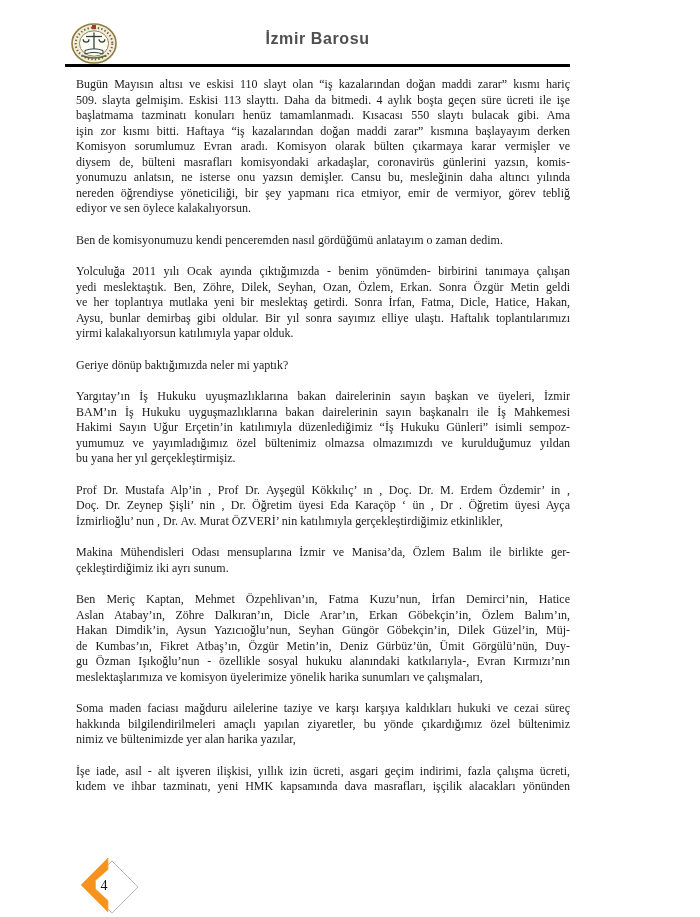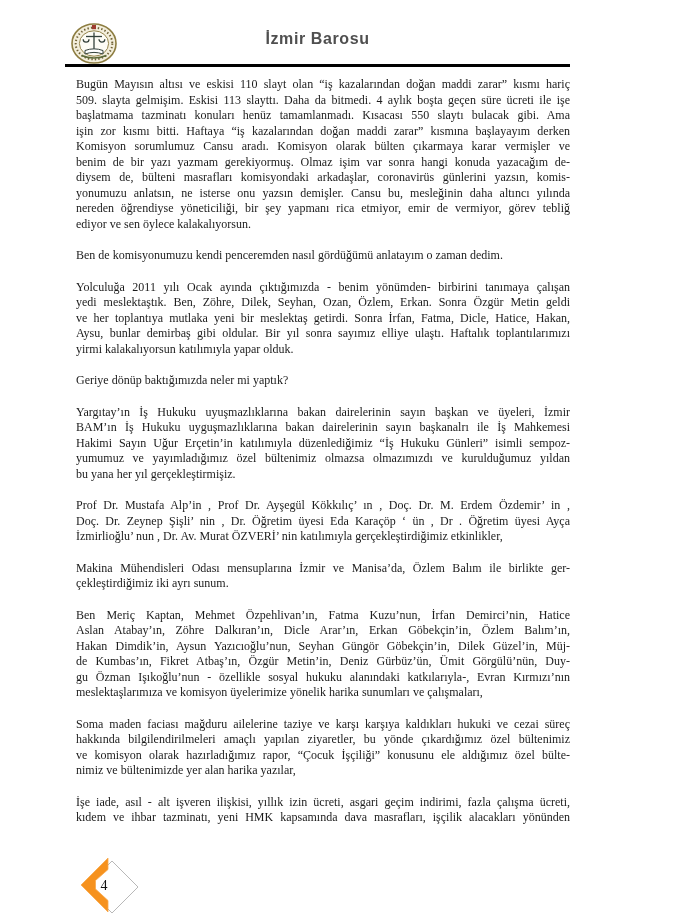--- a/index.html
+++ b/index.html
@@ -56,22 +56,21 @@
   </div>
 
   <div class="header-rule"></div>
 
   <div class="body-text">
       <div class="paragraph">
         <div class="line fill">Bugün Mayısın altısı ve eskisi 110 slayt olan “iş kazalarından doğan maddi zarar”  kısmı hariç</div>
         <div class="line fill">509. slayta gelmişim. Eskisi 113 slayttı. Daha da bitmedi. 4 aylık boşta geçen süre ücreti ile işe</div>
         <div class="line fill">başlatmama tazminatı konuları henüz tamamlanmadı. Kısacası 550 slaytı bulacak gibi. Ama</div>
         <div class="line fill">işin zor kısmı bitti. Haftaya “iş kazalarından doğan maddi zarar” kısmına başlayayım derken</div>
-        <div class="line fill">Komisyon sorumlumuz Cansu aradı. Komisyon olarak bülten çıkarmaya karar vermişler ve</div>
-        <div class="line fill">benim de bir yazı yazmam gerekiyormuş. Olmaz işim var sonra hangi konuda yazacağım de-</div>
+        <div class="line fill">Komisyon sorumlumuz Evran aradı. Komisyon olarak bülten çıkarmaya karar vermişler ve</div>
         <div class="line fill">diysem de, bülteni masrafları  komisyondaki arkadaşlar, coronavirüs günlerini yazsın, komis-</div>
         <div class="line fill">yonumuzu anlatsın, ne isterse onu yazsın demişler. Cansu bu, mesleğinin daha altıncı yılında</div>
         <div class="line fill">nereden öğrendiyse yöneticiliği, bir şey yapmanı rica etmiyor, emir de vermiyor, görev tebliğ</div>
         <div class="line">ediyor ve sen öylece kalakalıyorsun.</div>
       </div>
       <div class="paragraph">
         <div class="line">Ben de komisyonumuzu kendi penceremden nasıl gördüğümü anlatayım o zaman dedim.</div>
       </div>
       <div class="paragraph">
         <div class="line fill">Yolculuğa 2011 yılı Ocak ayında çıktığımızda - benim yönümden-  birbirini tanımaya çalışan</div>
@@ -103,21 +102,20 @@
         <div class="line fill">Ben Meriç Kaptan, Mehmet Özpehlivan’ın,  Fatma Kuzu’nun,  İrfan Demirci’nin,  Hatice</div>
         <div class="line fill">Aslan Atabay’ın,  Zöhre Dalkıran’ın,  Dicle Arar’ın,  Erkan Göbekçin’in,  Özlem Balım’ın,</div>
         <div class="line fill">Hakan Dimdik’in, Aysun Yazıcıoğlu’nun, Seyhan Güngör Göbekçin’in, Dilek Güzel’in,  Müj-</div>
         <div class="line fill">de Kumbas’ın, Fikret Atbaş’ın, Özgür Metin’in, Deniz Gürbüz’ün, Ümit Görgülü’nün, Duy-</div>
         <div class="line fill">gu Özman Işıkoğlu’nun - özellikle sosyal hukuku alanındaki katkılarıyla-, Evran Kırmızı’nın</div>
         <div class="line">meslektaşlarımıza ve komisyon üyelerimize yönelik harika sunumları ve çalışmaları,</div>
       </div>
       <div class="paragraph">
         <div class="line fill">Soma maden faciası mağduru ailelerine taziye ve  karşı karşıya kaldıkları hukuki ve cezai süreç</div>
         <div class="line fill">hakkında bilgilendirilmeleri amaçlı yapılan ziyaretler, bu yönde çıkardığımız özel bültenimiz</div>
-        <div class="line fill">ve komisyon olarak hazırladığımız rapor, “Çocuk İşçiliği” konusunu ele aldığımız özel bülte-</div>
         <div class="line">nimiz ve bültenimizde yer alan harika yazılar,</div>
       </div>
       <div class="paragraph">
         <div class="line fill">İşe iade, asıl  -  alt işveren ilişkisi, yıllık izin ücreti, asgari geçim indirimi, fazla çalışma ücreti,</div>
         <div class="line fill">kıdem ve ihbar tazminatı, yeni HMK kapsamında dava masrafları, işçilik alacakları yönünden</div>
       </div>
     </div>
 
   <span class="footer-diamond">
     <svg width="60" height="58" viewBox="0 0 60 58" aria-hidden="true">

